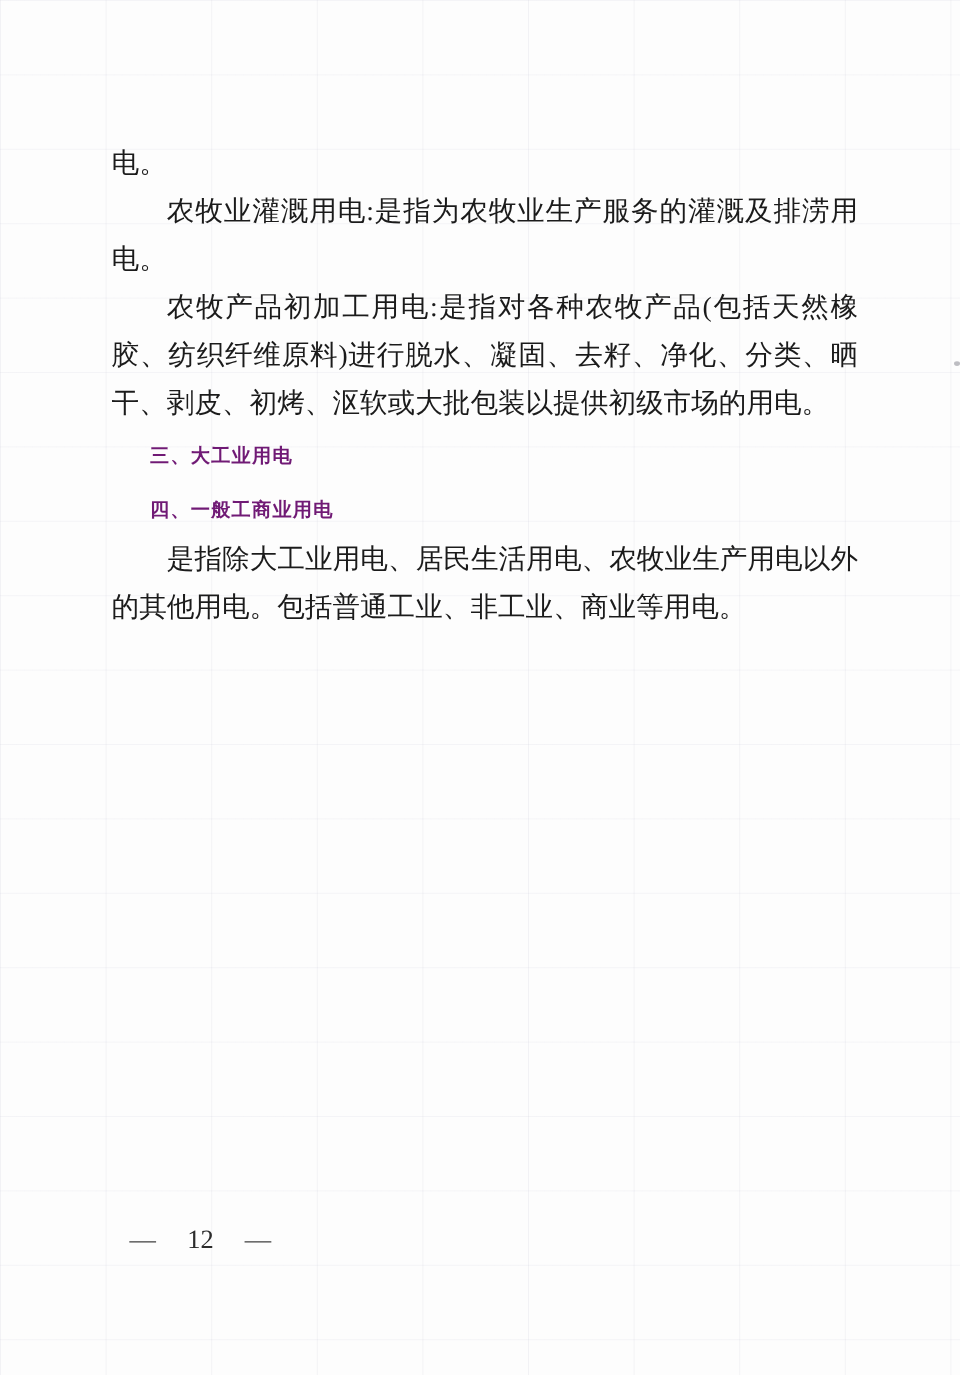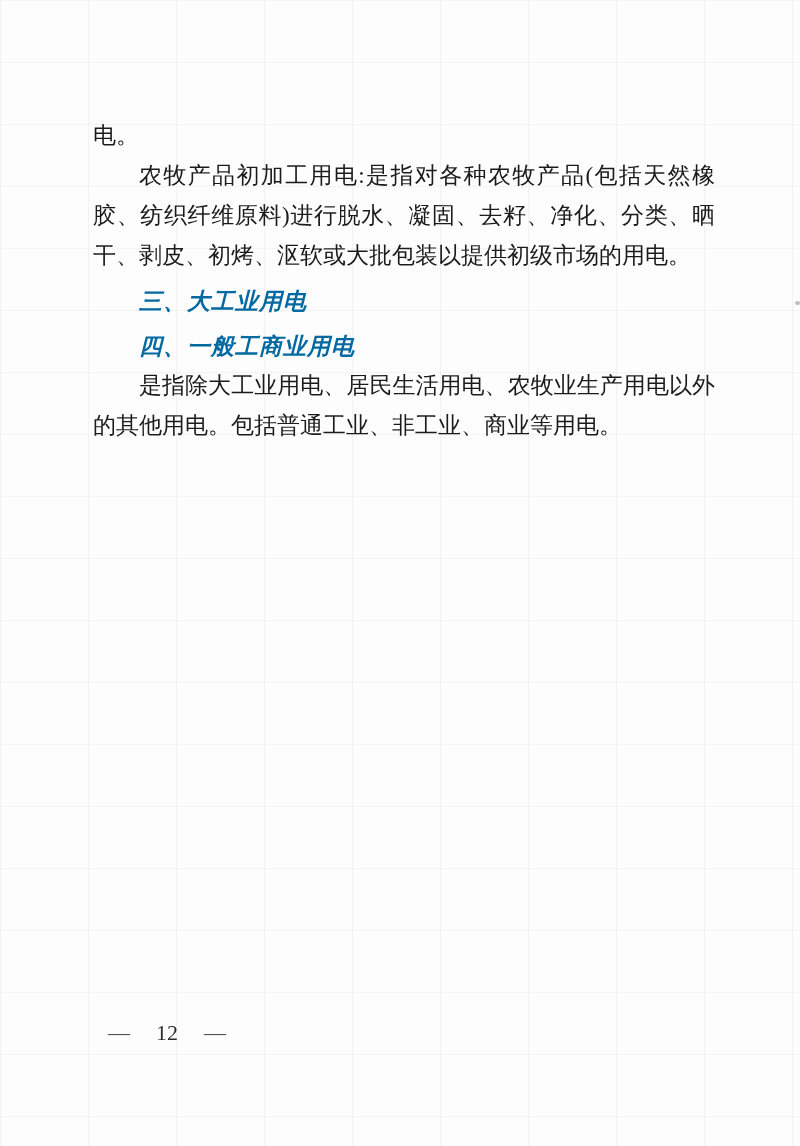--- a/index.html
+++ b/index.html
@@ -42,28 +42,27 @@
   }
   .content p {
     margin: 0;
     text-indent: 2em;
   }
   .content p.continuation {
     text-indent: 0;
   }
   .content h2.section-heading {
     margin: 5px 0 0 0;
-    font-size: 23px;
+    font-size: 16px;
     line-height: 40px;
     font-weight: 700;
     text-indent: 2em;
     font-family: "Liberation Sans", "DejaVu Sans", sans-serif;
-    color: #0369a1;
+    color: #701a75;
     letter-spacing: 1px;
-    font-style: italic;
   }
   .footer {
     position: absolute;
     top: 1018px;
     left: 108px;
     font-size: 22px;
     line-height: 30px;
     color: #2c2c2c;
     white-space: nowrap;
   }
@@ -87,20 +86,21 @@
 </style>
 </head>
 <body>
 
 <div class="page">
   <div class="scan-grid"></div>
 
   <div class="content">
     <p class="continuation">电。</p>
 
+    <p>农牧业灌溉用电:是指为农牧业生产服务的灌溉及排涝用电。</p>
 
     <p>农牧产品初加工用电:是指对各种农牧产品(包括天然橡胶、纺织纤维原料)进行脱水、凝固、去籽、净化、分类、晒干、剥皮、初烤、沤软或大批包装以提供初级市场的用电。</p>
 
     <h2 class="section-heading">三、大工业用电</h2>
 
 
     <h2 class="section-heading">四、一般工商业用电</h2>
 
     <p>是指除大工业用电、居民生活用电、农牧业生产用电以外的其他用电。包括普通工业、非工业、商业等用电。</p>
   </div>

